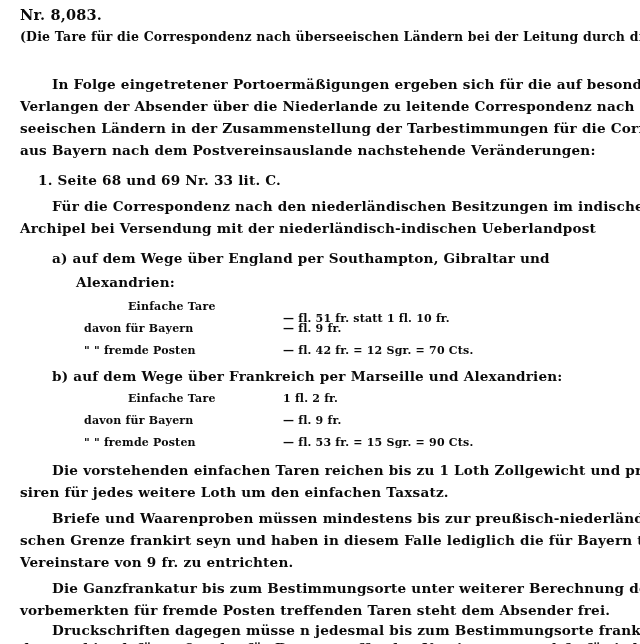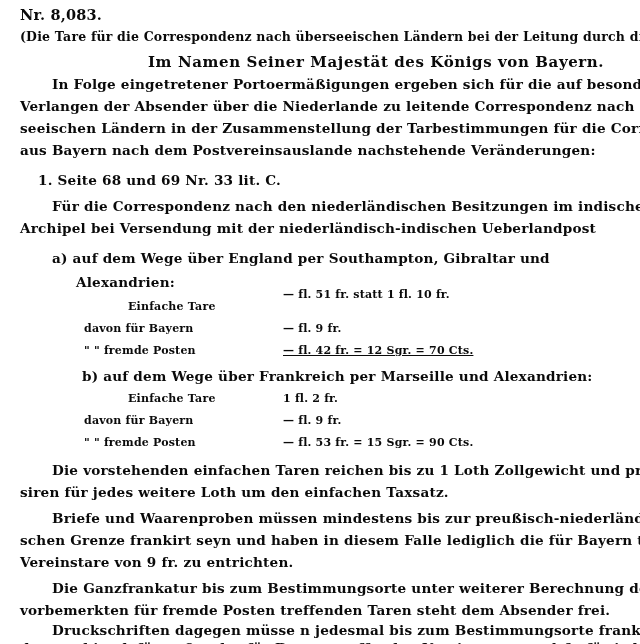--- a/index.html
+++ b/index.html
@@ -57,45 +57,44 @@
 </style>
 </head>
 <body>
 
 <div class="page">
 
   <div class="line doc-num frak" style="left:20px; top:6px;">Nr. 8,083.</div>
 
   <div class="line subtitle frak" style="left:20px; top:29px;">(Die Tare für die Correspondenz nach überseeischen Ländern bei der Leitung durch die Niederlande betr.)</div>
 
-  <div class="line heading frak" style="left:148px; top:53px;">Im Namen Seiner Majestät des Königs von Bayern.</div>
 
   <div class="line body-line frak" style="left:52px; top:76px;">In Folge eingetretener Portoermäßigungen ergeben sich für die auf besonderes</div>
   <div class="line body-line frak" style="left:20px; top:98px;">Verlangen der Absender über die Niederlande zu leitende Correspondenz nach den über-</div>
   <div class="line body-line frak" style="left:20px; top:120px;">seeischen Ländern in der Zusammenstellung der Tarbestimmungen für die Correspondenz</div>
   <div class="line body-line frak" style="left:20px; top:142px;text-align:right;">aus Bayern nach dem Postvereinsauslande nachstehende Veränderungen:</div>
 
   <div class="line body-line frak" style="left:38px; top:172px;">1. Seite 68 und 69 Nr. 33 lit. C.</div>
 
   <div class="line body-line frak" style="left:52px; top:198px;">Für die Correspondenz nach den niederländischen Besitzungen im indischen</div>
   <div class="line body-line frak" style="left:52px; top:250px;">a) auf dem Wege über England per Southampton, Gibraltar und</div>
 
   <div class="line body-line frak" style="left:20px; top:220px;">Archipel bei Versendung mit der niederländisch-indischen Ueberlandpost</div>
   <div class="line body-line frak" style="left:76px; top:274px;">Alexandrien:</div>
 
   <div class="line small-line frak" style="left:128px; top:300px;">Einfache Tare</div>
-  <div class="line small-line frak" style="left:283px; top:288px;">— fl. 51 fr. statt 1 fl. 10 fr.</div>
+  <div class="line small-line frak" style="left:283px; top:312px;">— fl. 51 fr. statt 1 fl. 10 fr.</div>
 
   <div class="line small-line frak" style="left:84px; top:322px;">davon für Bayern</div>
   <div class="line small-line frak" style="left:283px; top:322px;">— fl.  9 fr.</div>
 
   <div class="line small-line frak" style="left:84px; top:344px;">"   " fremde Posten</div>
-  <div class="line small-line frak" style="left:283px; top:344px;text-decoration:underline;">— fl. 42 fr. = 12 Sgr. = 70 Cts.</div>
+  <div class="line small-line frak" style="left:283px; top:344px;">— fl. 42 fr. = 12 Sgr. = 70 Cts.</div>
 
-  <div class="line body-line frak" style="left:52px; top:368px;margin-left:30px;">b) auf dem Wege über Frankreich per Marseille und Alexandrien:</div>
+  <div class="line body-line frak" style="left:52px; top:368px;">b) auf dem Wege über Frankreich per Marseille und Alexandrien:</div>
 
   <div class="line small-line frak" style="left:128px; top:392px;">Einfache Tare</div>
   <div class="line small-line frak" style="left:283px; top:392px;">1 fl.  2 fr.</div>
 
   <div class="line small-line frak" style="left:84px; top:414px;">davon für Bayern</div>
   <div class="line small-line frak" style="left:283px; top:414px;">— fl.  9 fr.</div>
 
   <div class="line small-line frak" style="left:84px; top:436px;">"   " fremde Posten</div>
   <div class="line small-line frak" style="left:283px; top:436px;">— fl. 53 fr. = 15 Sgr. = 90 Cts.</div>
 

